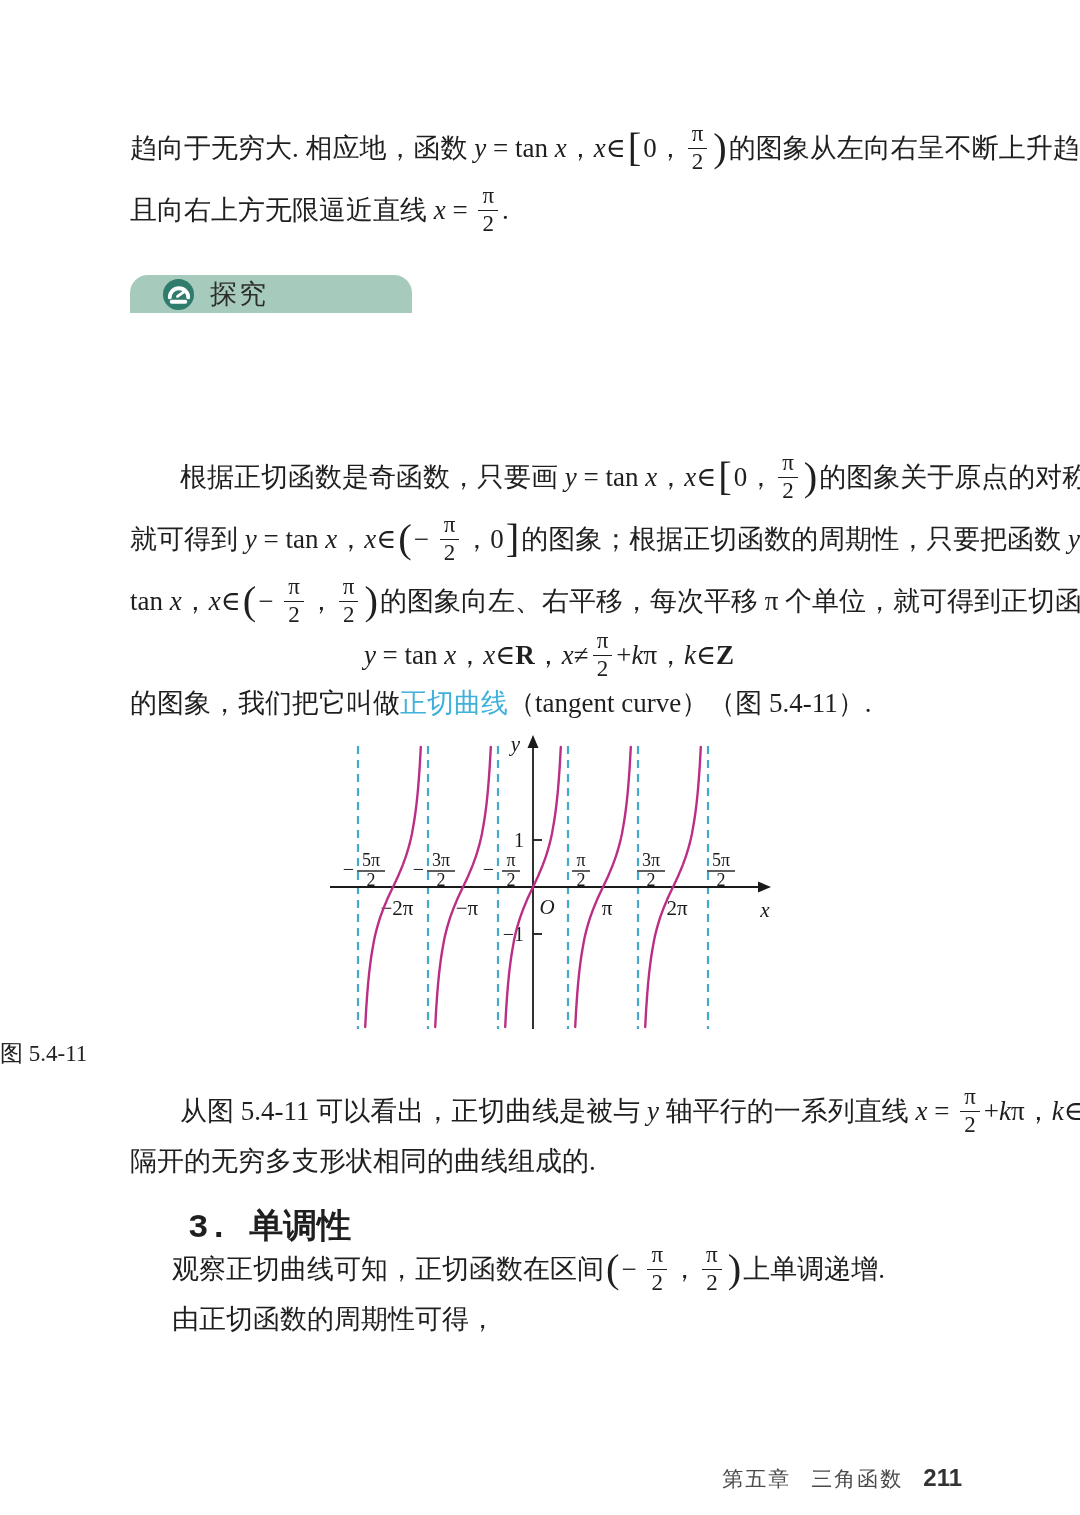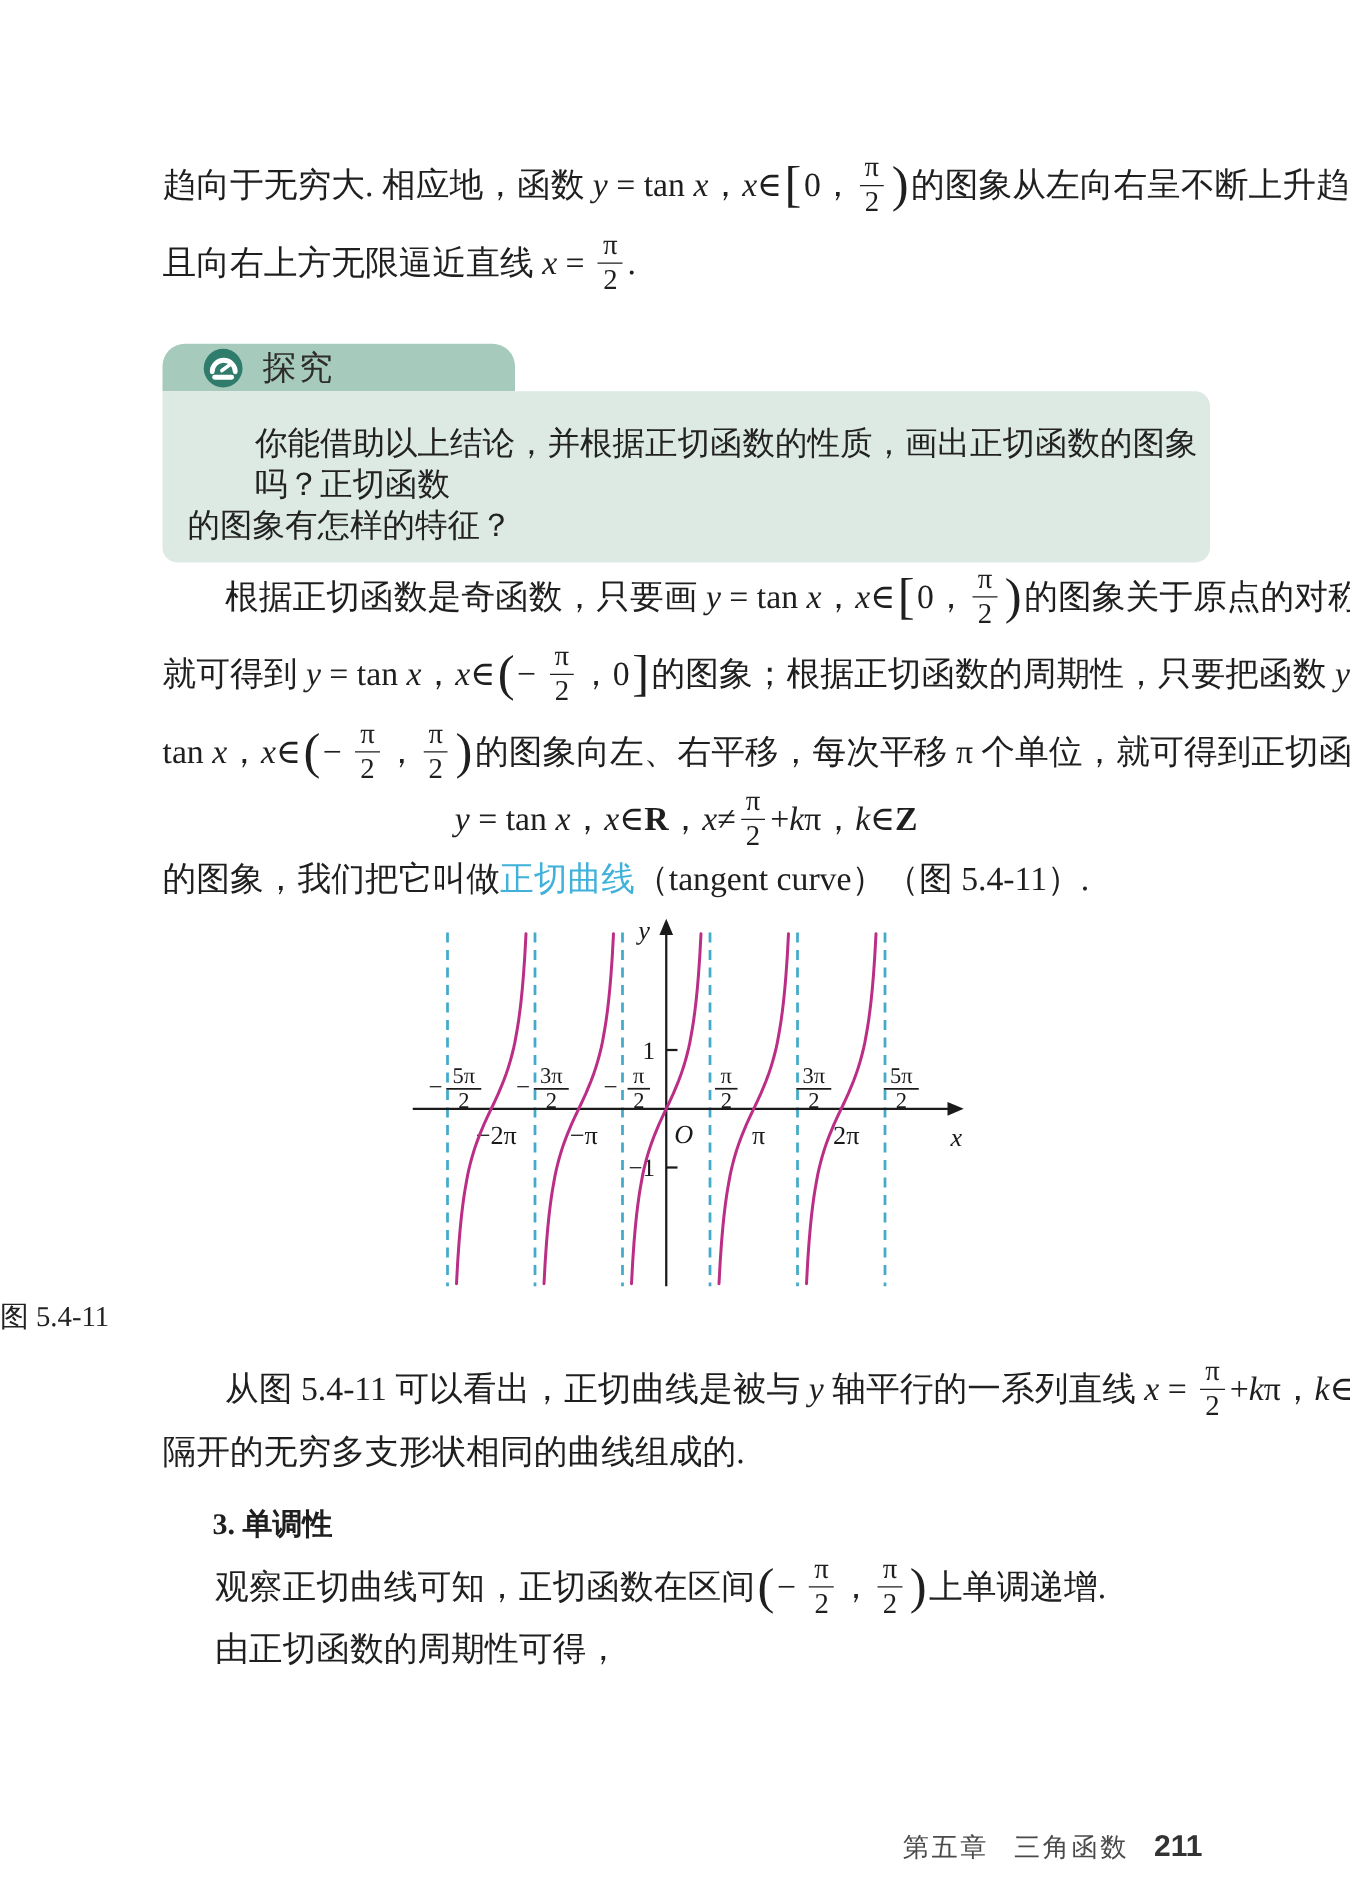--- a/index.html
+++ b/index.html
@@ -27,22 +27,22 @@
   .tab-label{font-family:"Liberation Sans","DejaVu Sans",sans-serif;font-size:27px;color:#2d2d2d;letter-spacing:2px;}
   .explore-body{height:112px;background:var(--box-body);border-radius:0 12px 12px 12px;padding-top:25px;box-sizing:content-box;}
   .bline{font-size:26px;line-height:33px;color:#222;}
   .bline1{padding-left:74px;}
   .bline2{padding-left:20px;}
 
   
   .figure-svg{position:absolute;left:330px;top:733px;}
   .figure-caption{position:absolute;left:0;top:1038px;width:1080px;font-size:23px;color:#222;}
 
-  .sec-heading{position:absolute;left:170px;top:1203px;font-family:Liberation Serif, serif;
-               font-weight:700;font-size:24px;color:#1f1f1f;}
+  .sec-heading{position:absolute;left:188px;top:1203px;font-family:Liberation Mono, monospace;
+               font-weight:700;font-size:34px;color:#1f1f1f;}
   .sec3{left:172px;}
 
   .footer{position:absolute;right:118px;top:1464px;display:flex;align-items:baseline;gap:20px;
           font-family:"Liberation Sans","DejaVu Sans",sans-serif;}
   .footer .chap{font-size:21px;color:#4a4a4a;letter-spacing:2px;}
   .footer .sect{font-size:21px;color:#4a4a4a;letter-spacing:2px;}
   .footer .pnum{font-size:24px;color:#333;font-weight:700;}
 </style>
 </head>
 <body>
@@ -56,24 +56,20 @@
 
   <div class="explore-box">
     <div class="explore-tab">
       <svg width="33" height="33" viewBox="0 0 34 34">
         <circle cx="17" cy="17" r="16" fill="#2f7c6c"></circle>
         <path d="M8 20 a9.5 9.5 0 1 1 19 0" stroke="#ffffff" stroke-width="4" fill="none" stroke-linecap="round"></path>
         <path d="M16 19 L23.5 13.5" stroke="#ffffff" stroke-width="3" stroke-linecap="round"></path>
         <rect x="8" y="22.5" width="18" height="4" rx="2" fill="#ffffff"></rect>
       </svg>
       <span class="tab-label">探究</span>
-    </div>
-    <div class="explore-body">
-      <div class="bline bline1">你能借助以上结论，并根据正切函数的性质，画出正切函数的图象吗？正切函数</div>
-      <div class="bline bline2">的图象有怎样的特征？</div>
     </div>
   </div>
 
   <div class="block" style="top:446px">
     <div class="line indent"><span class="t">根据正切函数是奇函数，只要画 </span><span class="mi">y</span><span class="t"> = </span><span class="mr">tan </span><span class="mi">x</span><span class="t">，</span><span class="mi">x</span><span class="t">∈</span><span class="big">[</span><span class="mr">0</span><span class="t">，</span><span class="frac"><span class="num">π</span><span class="den">2</span></span><span class="big">)</span><span class="t">的图象关于原点的对称图形，</span></div>
     <div class="line"><span class="t">就可得到 </span><span class="mi">y</span><span class="t"> = </span><span class="mr">tan </span><span class="mi">x</span><span class="t">，</span><span class="mi">x</span><span class="t">∈</span><span class="big">(</span><span class="t">− </span><span class="frac"><span class="num">π</span><span class="den">2</span></span><span class="t">，0</span><span class="big">]</span><span class="t">的图象；根据正切函数的周期性，只要把函数 </span><span class="mi">y</span></div>
     <div class="line"><span class="mr">tan </span><span class="mi">x</span><span class="t">，</span><span class="mi">x</span><span class="t">∈</span><span class="big">(</span><span class="t">− </span><span class="frac"><span class="num">π</span><span class="den">2</span></span><span class="t">，</span><span class="frac"><span class="num">π</span><span class="den">2</span></span><span class="big">)</span><span class="t">的图象向左、右平移，每次平移 π 个单位，就可得到正切函数</span></div>
   </div>
 
   <div class="block" style="top:623px">

